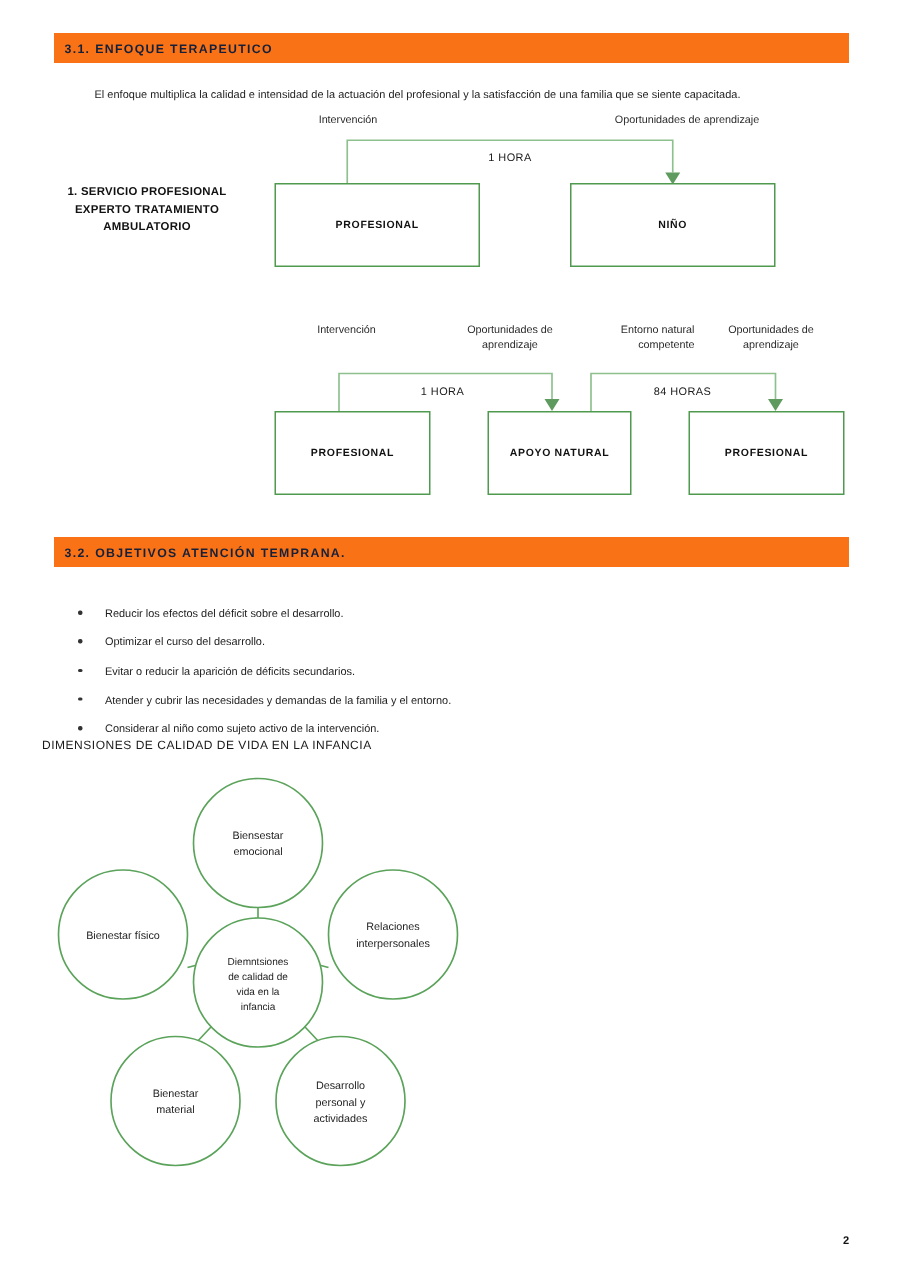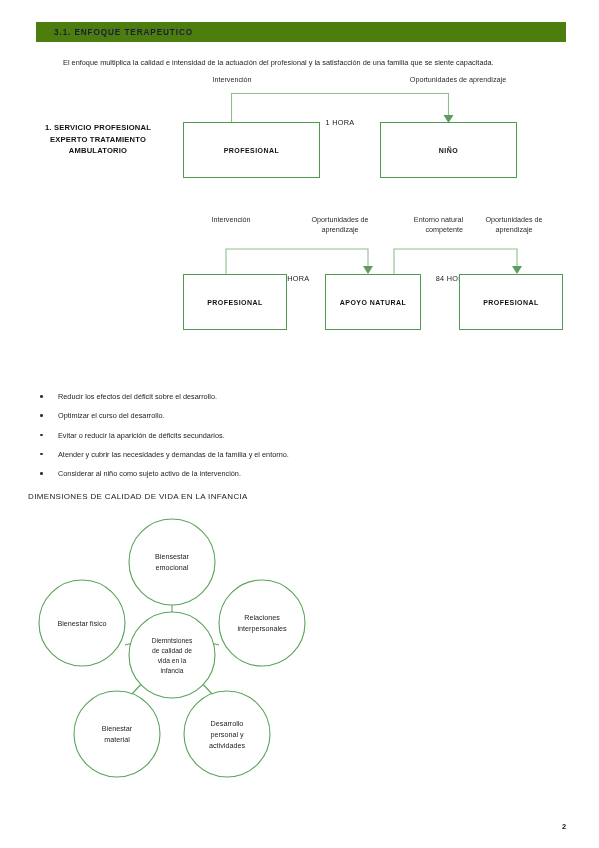--- a/index.html
+++ b/index.html
@@ -17,25 +17,25 @@
   }
 
   .page {
     position: absolute;
     inset: 0;
   }
 
   
   .band {
     position: absolute;
-    background: #4d7c0f;
+    background: #f97316;
     display: flex;
     align-items: center;
     box-sizing: border-box;
-    padding-left: 18px;
+    padding-left: 7px;
     text-align: center;
   }
   .band-text {
     font-size: 8.2px;
     font-weight: bold;
     letter-spacing: 0.9px;
     color: #17203a;
     white-space: nowrap;
   }
 
@@ -84,31 +84,30 @@
     line-height: 9.5px;
     text-align: center;
   }
   .hours-label {
     position: absolute;
     font-size: 7.3px;
     color: #1a1a1a;
     letter-spacing: 0.3px;
     text-align: center;
     white-space: nowrap;
-    margin-top: 18px;
   }
   .connector {
     position: absolute;
     overflow: visible;
   }
 
   
   .bullets {
     position: absolute;
-    margin: 0;
+    margin: 12px;
     padding: 0;
     list-style: none;
   }
   .bullets li {
     position: relative;
     font-size: 7.3px;
     color: #1d1d1d;
     line-height: 19.3px;
     padding-left: 22px;
     white-space: nowrap;
@@ -224,20 +223,23 @@
       <span class="dbox-label">PROFESIONAL</span>
     </div>
     <div class="dbox" style="left:325px; top:62px; width:96px; height:56px;">
       <span class="dbox-label">APOYO NATURAL</span>
     </div>
     <div class="dbox" style="left:459px; top:62px; width:104px; height:56px;">
       <span class="dbox-label">PROFESIONAL</span>
     </div>
   </div>
 
+  <div class="band" style="left:36px; top:358px; width:530px; height:20px;">
+    <span class="band-text">3.2.  OBJETIVOS ATENCIÓN TEMPRANA.</span>
+  </div>
 
   <ul class="bullets" style="left:36px; top:387px; width:530px;">
     <li><span>Reducir los efectos del déficit sobre el desarrollo.</span></li>
     <li><span>Optimizar el curso del desarrollo.</span></li>
     <li><span>Evitar o reducir la aparición de déficits secundarios.</span></li>
     <li><span>Atender y cubrir las necesidades y demandas de la familia y el entorno.</span></li>
     <li><span>Considerar al niño como sujeto activo de la intervención.</span></li>
   </ul>
 
   <div class="circle-title" style="left:28px; top:492px;">DIMENSIONES DE CALIDAD DE VIDA EN LA INFANCIA</div>

